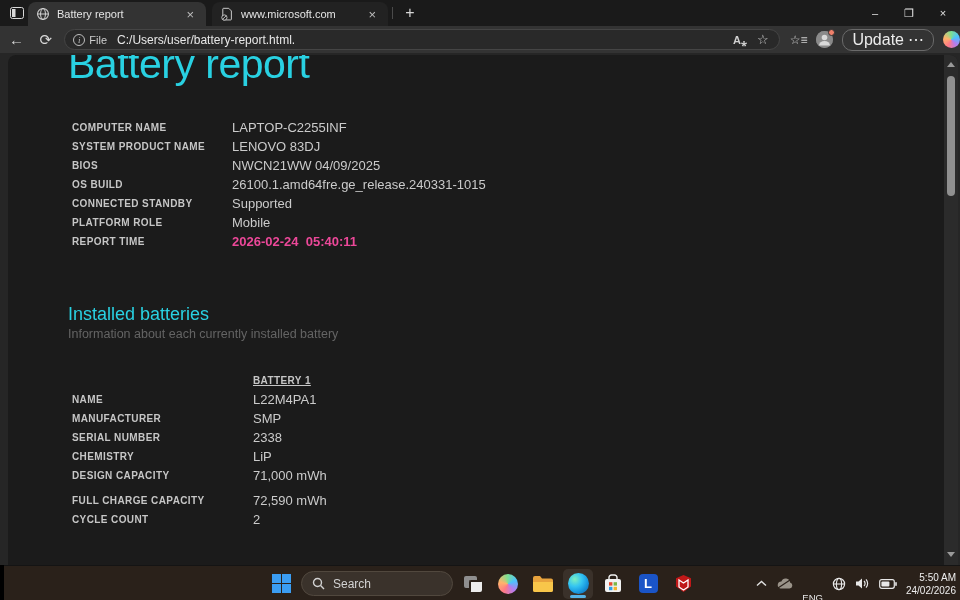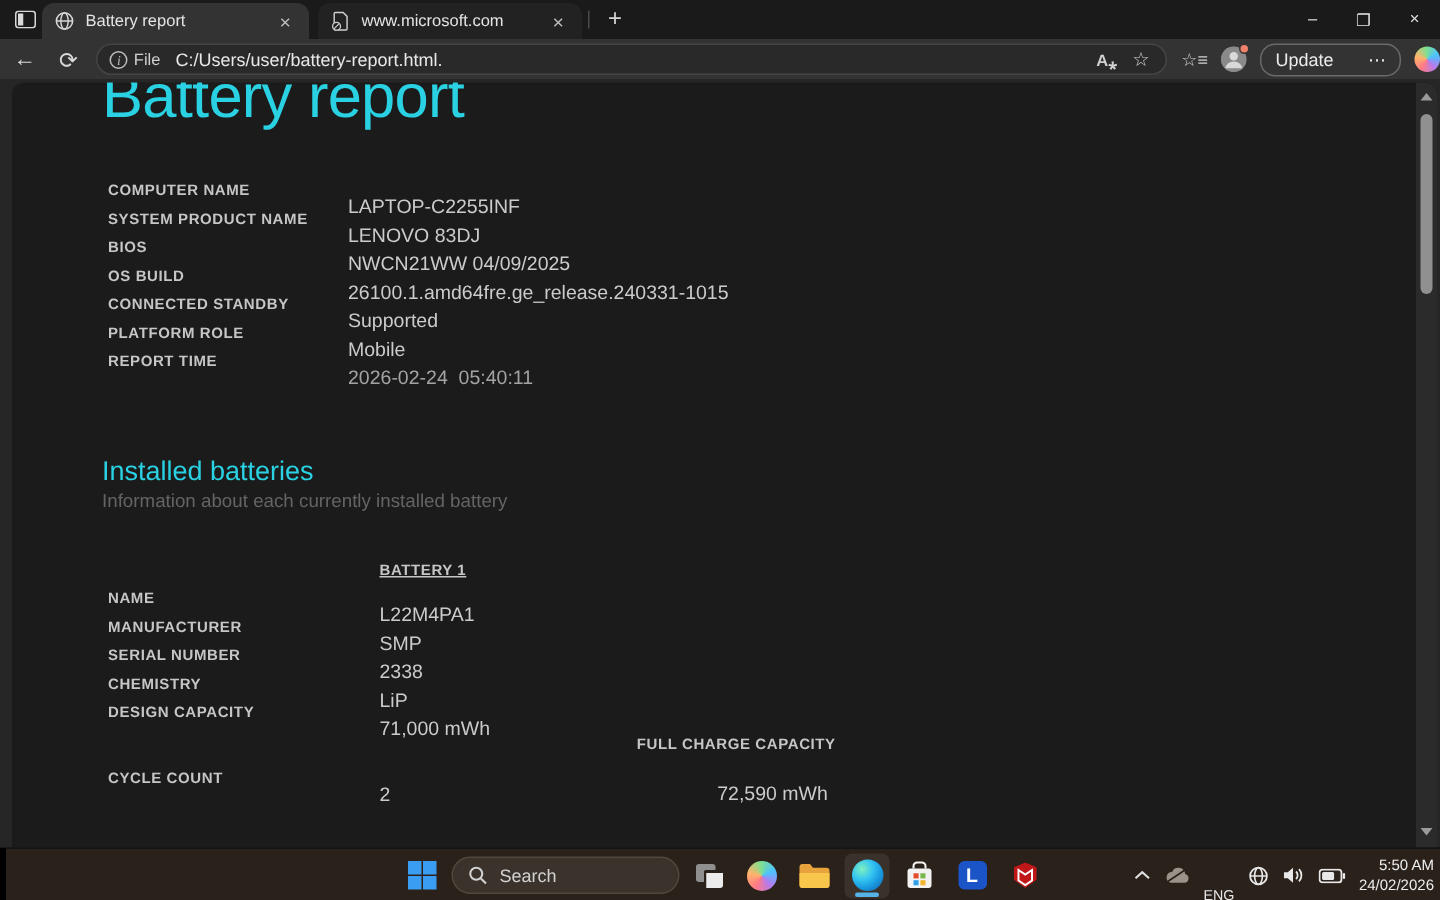--- a/index.html
+++ b/index.html
@@ -42,39 +42,39 @@
   .omni-icons { display:flex; align-items:center; gap:10px; margin-right:2px; }
   .readaloud { color:#cfcfcf; font-size:11px; font-weight:bold; }
   .star { color:#cfcfcf; font-size:13px; }
   .tb-right { display:flex; align-items:center; gap:9px; margin-left:10px; }
   .fav-bar-ic { color:#cfcfcf; font-size:12px; }
   .avatar { position:relative; width:17px; height:17px; border-radius:50%; background:#7a7a7a; overflow:visible; }
   .avatar svg { display:block; }
   .avatar .dot { position:absolute; right:-2px; top:-2px; width:7px; height:7px; border-radius:50%;
                  background:#f0806a; border:1px solid #333; }
   .update-pill { height:22px; border:1px solid #6a6a6a; border-radius:10px; display:flex;
-                 align-items:center; padding:0 9px; gap:23px; color:#ececec; font-size:12px; }
+                 align-items:center; padding:0 9px; gap:4px; color:#ececec; font-size:16px; }
   .copilot { width:17px; height:17px; border-radius:50%;
              background:conic-gradient(from 210deg,#ff7a85,#ffb36b,#7fe08f,#4cc2ff,#b57bee,#ff7a85); }
 
   
   .content-frame { position:absolute; left:0; top:53px; width:960px; height:512px; background:#262626; }
   .page { position:absolute; left:8px; top:2px; right:2px; bottom:0; background:#1b1b1b;
           border-radius:8px 8px 0 0; overflow:hidden; }
   .page-inner { padding-left:60px; }
   .report-title { margin-top:-14px; font-size:41px; font-weight:400; letter-spacing:-0.5px;
                   color:#29d1e2; line-height:1.15; }
   .info-table { margin-left:4px; margin-top:30px; }
   .info-row { display:flex; height:19px; align-items:center; }
-  .info-row.gap { margin-top:6px;flex-direction:column; }
+  .info-row.gap { margin-top:6px; }
   .info-label { width:160px; font-size:10px; font-weight:bold; letter-spacing:0.4px;
                 color:#c6c6c6; text-transform:uppercase; }
   .battery-table .info-label { width:181px; }
-  .info-value { font-size:13px; color:#cbcbcb; white-space:pre;margin-top:19px; }
-  .info-value.bold { font-weight:normal; color:#a3a3a3; }
+  .info-value { font-size:13px; color:#cbcbcb; white-space:pre; }
+  .info-value.bold { font-weight:bold; color:#ec4899; }
   .col-header { font-size:10px; font-weight:bold; letter-spacing:0.4px; color:#c6c6c6;text-decoration:underline; }
   .section-head { margin-top:53px; font-size:18px; color:#29d1e2; font-weight:400; }
   .section-sub { margin-top:2px; font-size:12.5px; color:#646464; }
 
   
   .scrollbar { position:absolute; right:0; top:0; bottom:0; width:14px; background:#2b2b2b; }
   .sb-arrow { position:absolute; left:0; width:14px; height:14px; display:flex; align-items:center;
               justify-content:center; }
   .sb-arrow.up { top:2px; } .sb-arrow.down { bottom:4px; }
   .sb-arrow span { width:0; height:0; border-left:4px solid transparent; border-right:4px solid transparent; }

